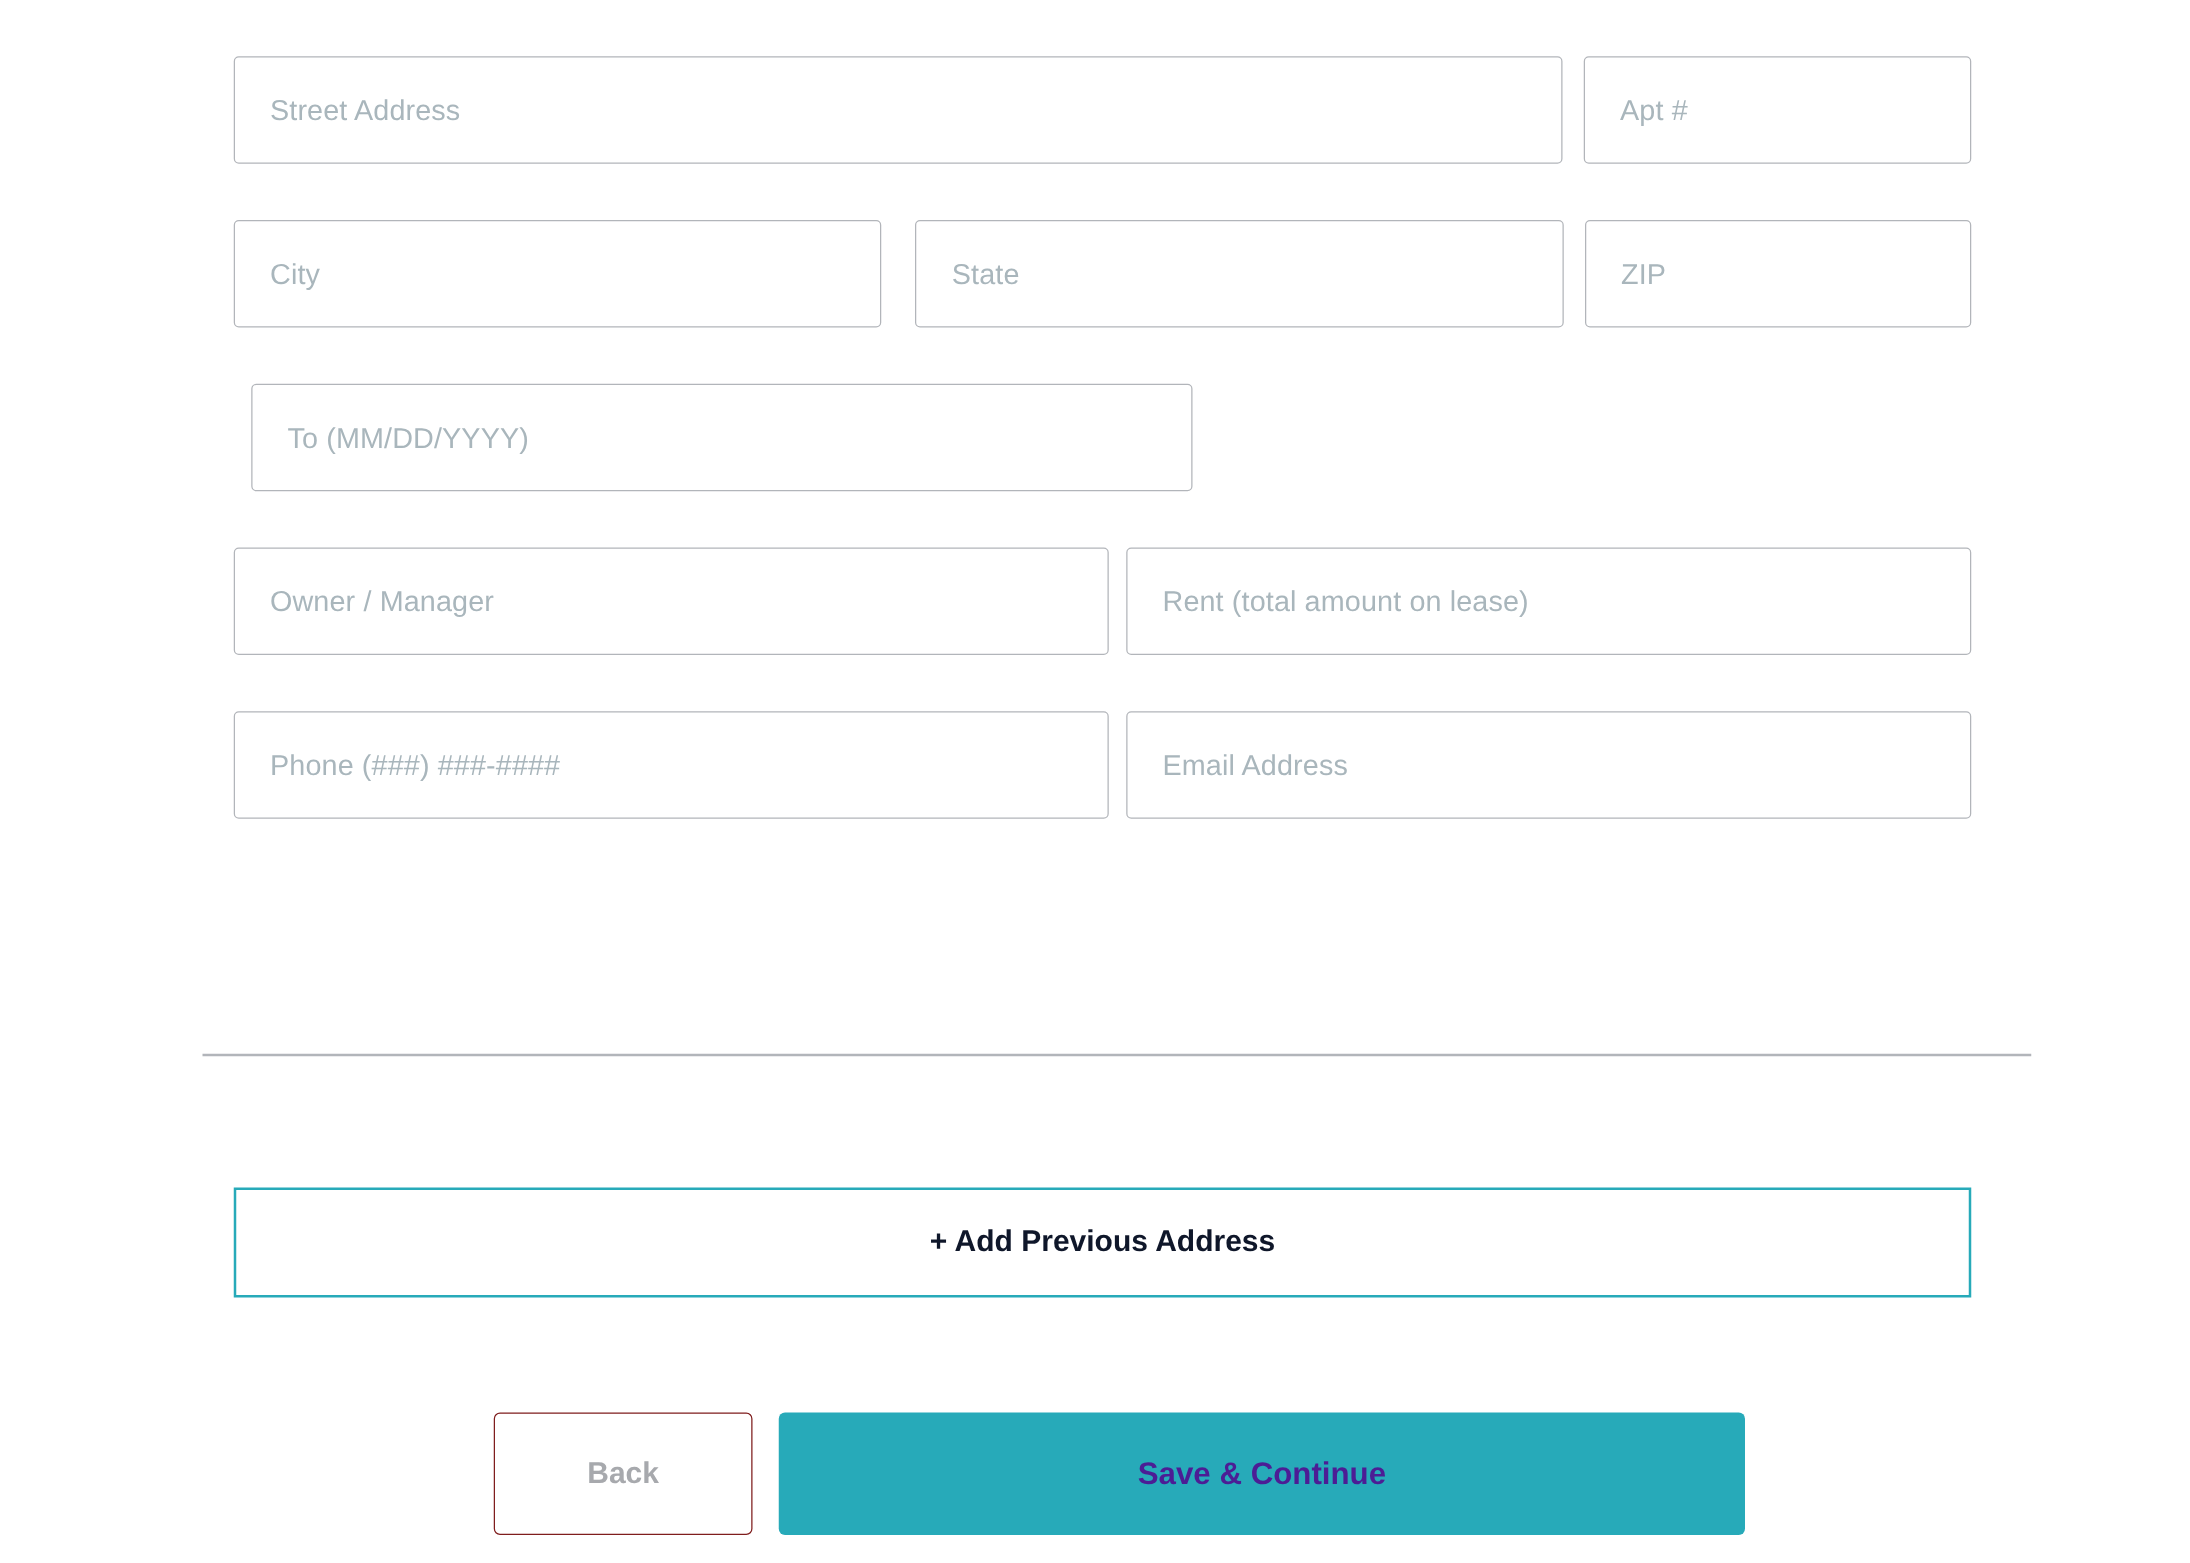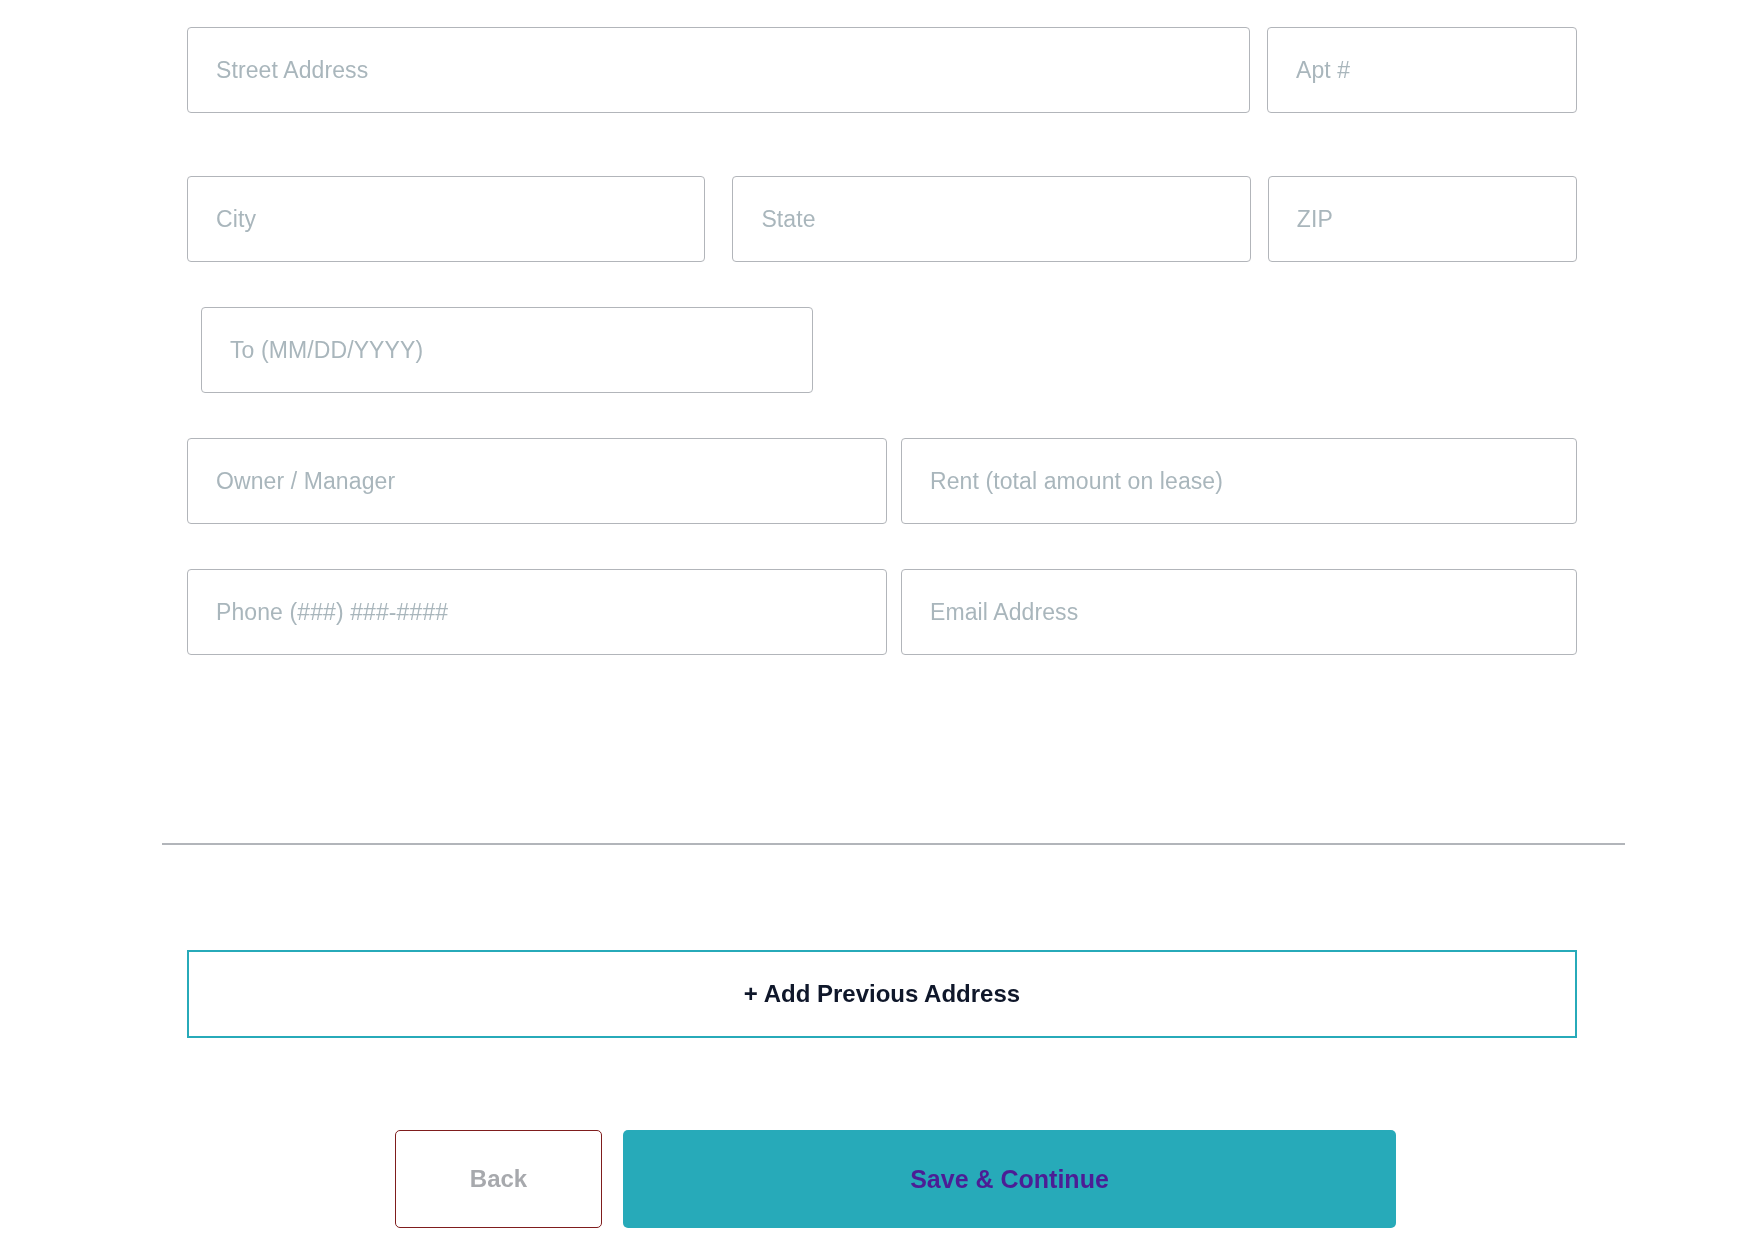--- a/index.html
+++ b/index.html
@@ -50,34 +50,34 @@
     font-family: "Liberation Sans", sans-serif;
     letter-spacing: 0.1px;
     white-space: nowrap;
   }
 
   
   .row-lookup { margin-top: 8px; }
   .f-lookup { width: 1390px; }
 
   
-  .row-street { margin-top: 27px; border-radius: 26px; }
+  .row-street { margin-top: 45px; border-radius: 26px; }
   .f-street { width: 1063px; }
   .f-apt { width: 310px; margin-left: 17px; }
 
   
-  .row-city { margin-top: 63px; }
+  .row-city { margin-top: 45px; }
   .f-city { width: 520px; }
   .f-state { width: 520px; margin-left: 27px; }
   .f-zip { width: 310px; margin-left: 17px; }
 
   
   .row-dates { margin-top: 45px; }
   .f-from { width: 700px; }
-  .f-to { width: 612px; margin-left: 14px; }
+  .f-to { width: 753px; margin-left: 14px; }
 
   
   .row-owner { margin-top: 45px; }
   .f-owner { width: 700px; }
   .f-rent { width: 676px; margin-left: 14px; }
 
   
   .row-phone { margin-top: 45px; }
   .f-phone { width: 700px; }
   .f-email { width: 676px; margin-left: 14px; }

